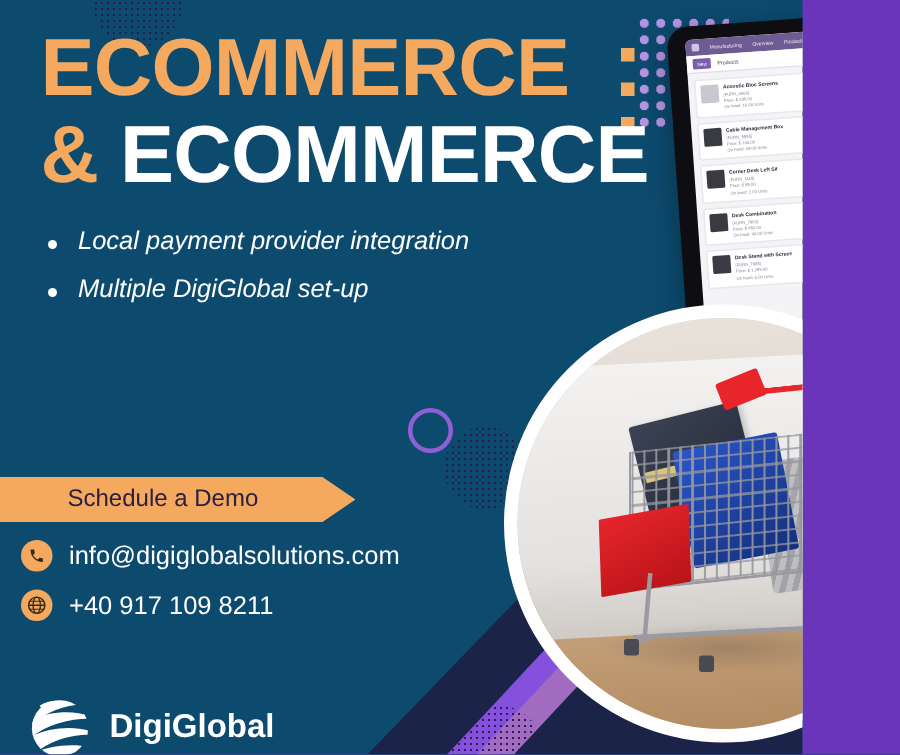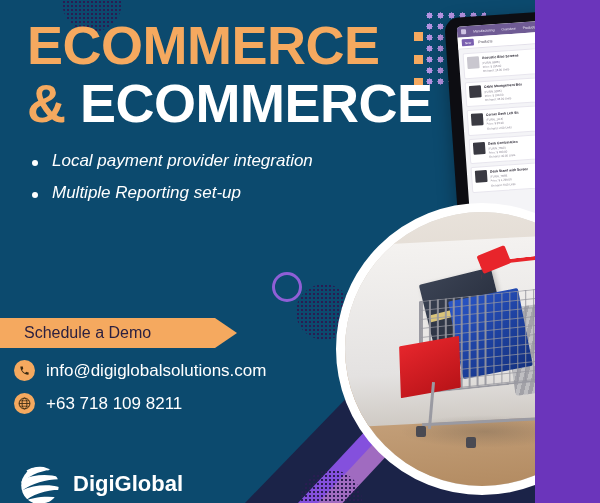--- a/index.html
+++ b/index.html
@@ -101,21 +101,21 @@
     width:6px; height:6px; border-radius:50%;
     background:#ffffff;
   }
 
   
   .cta {
     position:absolute; left:0; top:318px;
     height:30px; width:237px;
     background:#f5a95f;
     display:flex; align-items:center;
-    padding-left:24px;
+    padding-left:45px;
     clip-path:polygon(0 0, 215px 0, 237px 50%, 215px 100%, 0 100%);
   }
   .cta-label {
     font-size:16px; color:#2c2040; font-weight:normal;
     white-space:nowrap;
   }
 
   
   .contact {
     position:absolute; left:14px; top:360px; width:340px;
@@ -342,21 +342,21 @@
   <div class="headline">
     <div class="h-line1">ECOMMERCE</div>
     <div class="h-line2">
       <span class="h-amp">&amp;</span>
       <span class="h-inv">ECOMMERCE</span>
     </div>
   </div>
 
   <ul class="bullets">
     <li>Local payment provider integration</li>
-    <li>Multiple Reporting set-up</li>
+    <li>Multiple DigiGlobal set-up</li>
   </ul>
 
   <div class="cta">
     <span class="cta-label">Schedule a Demo</span>
   </div>
 
   <div class="contact">
     <div class="crow">
       <span class="cicon">
         <svg width="11" height="11" viewBox="0 0 24 24">
@@ -368,21 +368,21 @@
     <div class="crow">
       <span class="cicon">
         <svg width="13" height="13" viewBox="0 0 24 24">
           <circle cx="12" cy="12" r="10" fill="none" stroke="#3a2a12" stroke-width="1.8"></circle>
           <ellipse cx="12" cy="12" rx="4.5" ry="10" fill="none" stroke="#3a2a12" stroke-width="1.6"></ellipse>
           <line x1="2" y1="12" x2="22" y2="12" stroke="#3a2a12" stroke-width="1.6"></line>
           <line x1="3.6" y1="7" x2="20.4" y2="7" stroke="#3a2a12" stroke-width="1.3"></line>
           <line x1="3.6" y1="17" x2="20.4" y2="17" stroke="#3a2a12" stroke-width="1.3"></line>
         </svg>
       </span>
-      <span class="ctext">+63 718 109 8211</span>
+      <span class="ctext">+40 917 109 8211</span>
     </div>
   </div>
 
   <div class="logo">
     <span class="logo-mark">
       <svg width="48" height="48" viewBox="0 0 64 64">
         <defs>
           <clipPath id="sphereClip">
               <circle cx="32" cy="34" r="25"></circle>
             </clipPath>

